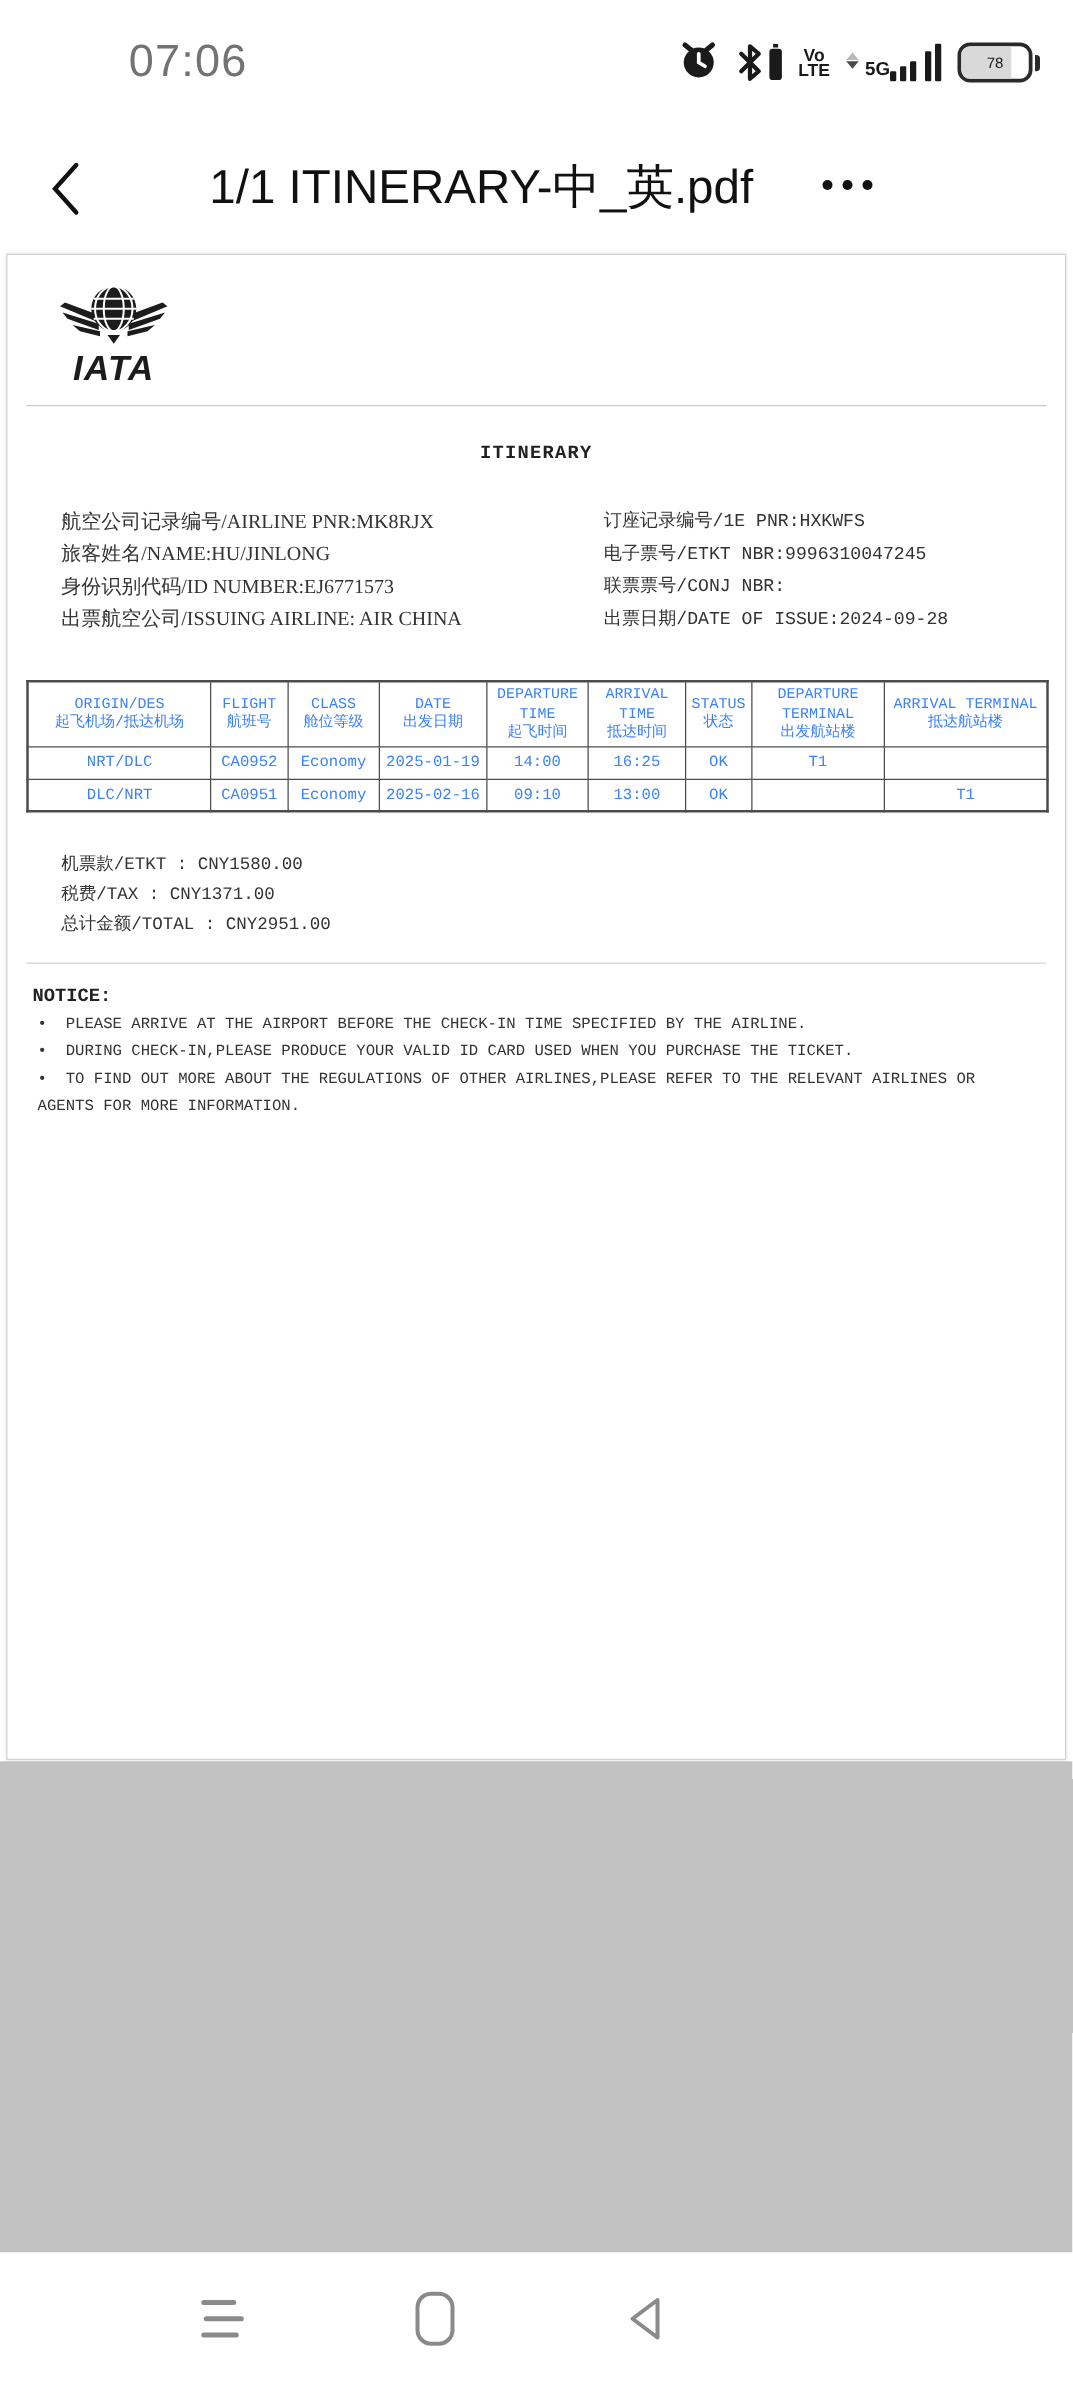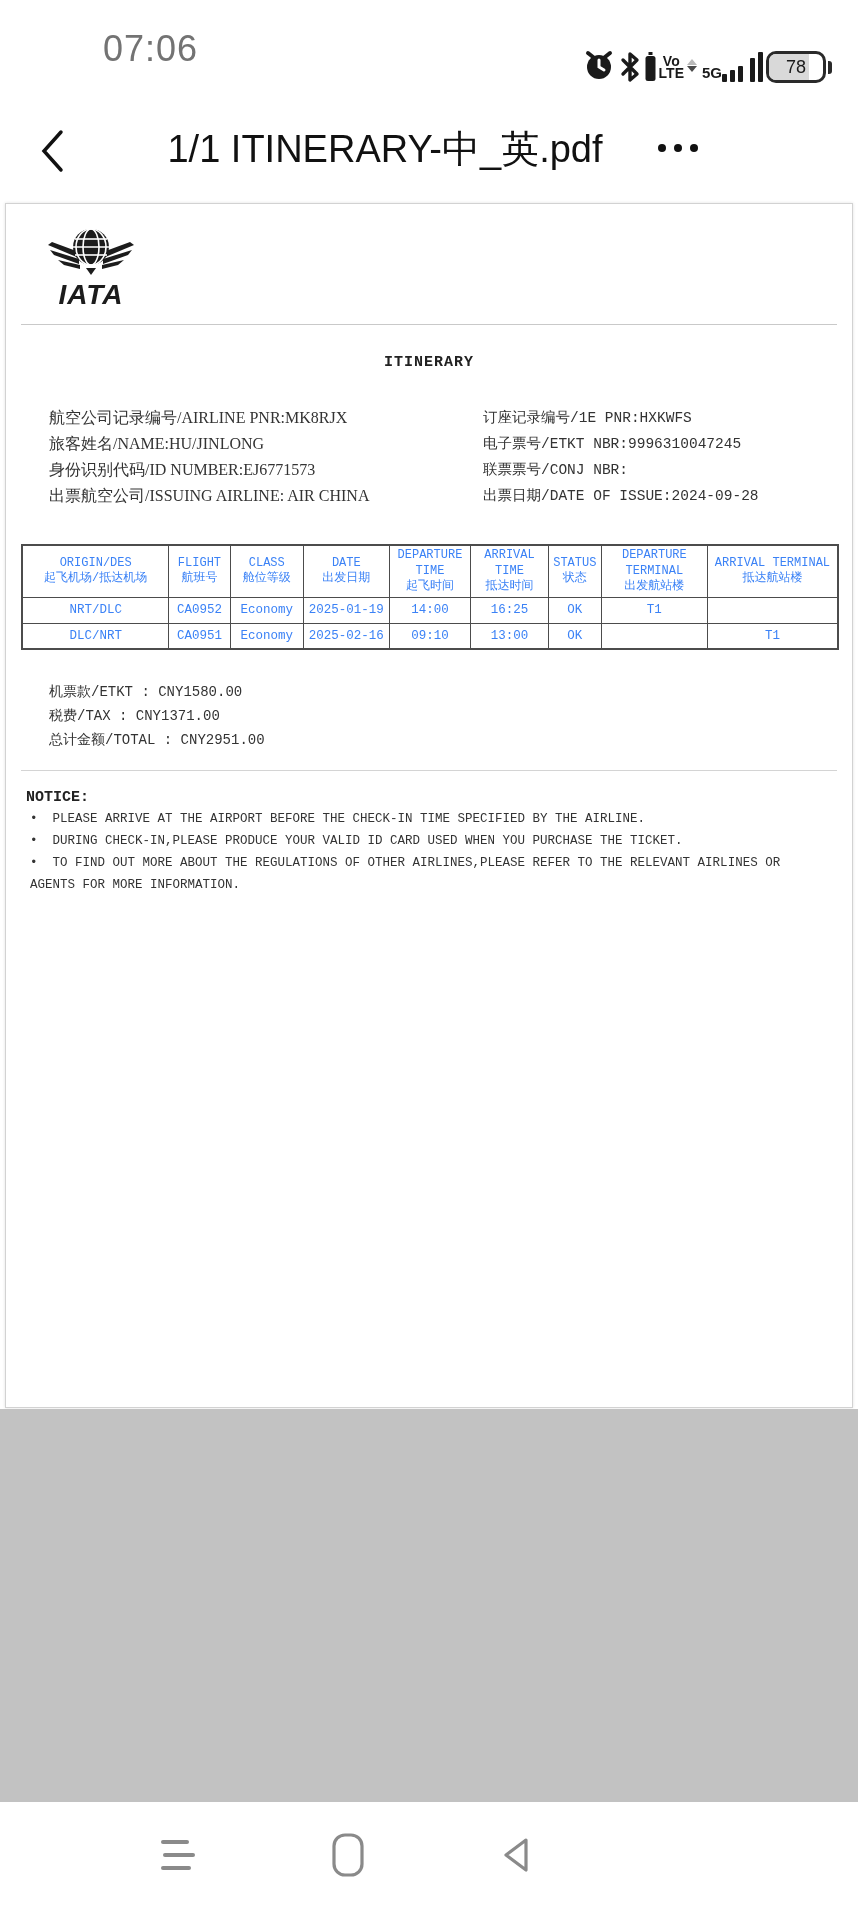--- a/index.html
+++ b/index.html
@@ -2,33 +2,33 @@
 <html><head>
 <meta charset="utf-8">
 <style>
   * { margin:0; padding:0; box-sizing:border-box; }
   html,body { width:858px; height:1907px; background:#ffffff; font-family:"Liberation Sans", sans-serif; }
   body { position:relative; overflow:hidden; }
 
   
   .status-bar { position:absolute; top:0; left:0; width:858px; height:100px; background:#fff; }
   .status-time { position:absolute; left:103px; top:28px; font-size:36px; font-weight:500; color:#737373; letter-spacing:1px; }
-  .status-icons { position:absolute; right:26px; top:28px; height:44px; display:flex; align-items:center; gap:3px;margin-top:17px; }
+  .status-icons { position:absolute; right:26px; top:28px; height:44px; display:flex; align-items:center; gap:13px; }
   .volte { display:flex; flex-direction:column; align-items:center; font-weight:700; font-size:14px; line-height:12px; color:#1a1a1a; }
   .sig-cluster { display:flex; align-items:flex-end; gap:3px; }
   .sig-arrows { display:flex; flex-direction:column; gap:1px; margin-right:2px; margin-bottom:10px; }
   .arr-up { width:0;height:0;border-left:5px solid transparent;border-right:5px solid transparent;border-bottom:6px solid #b9b9b9; }
   .arr-dn { width:0;height:0;border-left:5px solid transparent;border-right:5px solid transparent;border-top:6px solid #4a4a4a; }
   .sig-5g-block { display:flex; flex-direction:row; align-items:flex-start; }
   .sig-5g-label { font-weight:700; font-size:15px; line-height:14px; color:#1a1a1a; }
   .bars { display:flex; align-items:flex-end; gap:3px; }
   .bar { width:5px; background:#1a1a1a; border-radius:1px; }
   .battery { position:relative; width:60px; height:32px; border:3px solid #2a2a2a; border-radius:10px; display:flex; align-items:center; justify-content:center; overflow:hidden; background:#fff; }
   .battery-fill { position:absolute; left:0; top:0; bottom:0; width:74%; background:#d9d9d9; }
-  .battery-num { position:relative; font-size:18px; color:#1a1a1a; }
+  .battery-num { position:relative; font-size:12px; color:#1a1a1a; }
   .battery-nub { width:4px; height:13px; background:#2a2a2a; border-radius:0 3px 3px 0; margin-left:2px; }
   .batt-wrap { display:flex; align-items:center; }
 
   
   .app-header { position:absolute; top:100px; left:0; width:770px; height:103px; background:#fff; }
   .back-btn { position:absolute; left:30px; top:26px; width:44px; height:50px; display:flex; align-items:center; justify-content:center; }
   .header-title { position:absolute; left:0; right:0; top:24px; text-align:center; font-size:38px; color:#111; font-weight:400; }
   .more-btn { position:absolute; right:72px; top:44px; display:flex; gap:8px; }
   .more-dot { width:8px; height:8px; border-radius:50%; background:#111; }
 

